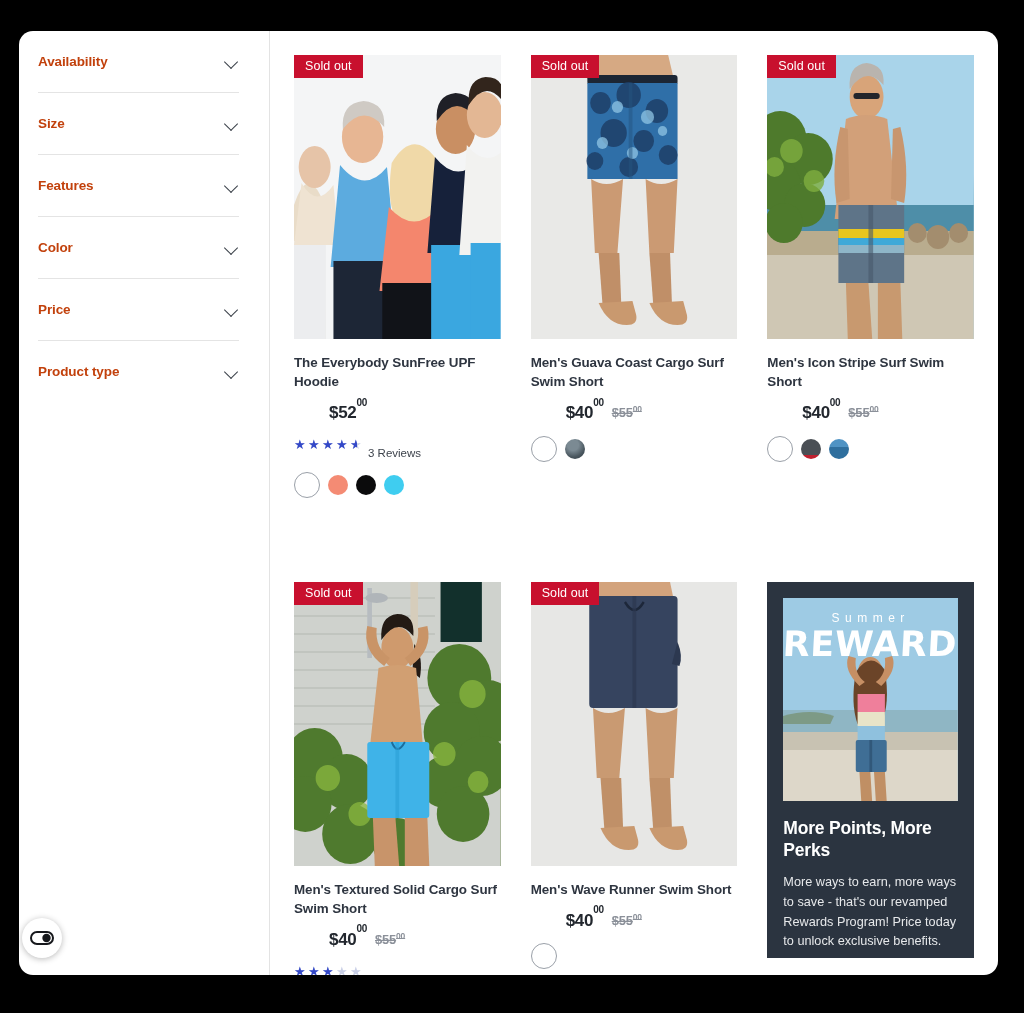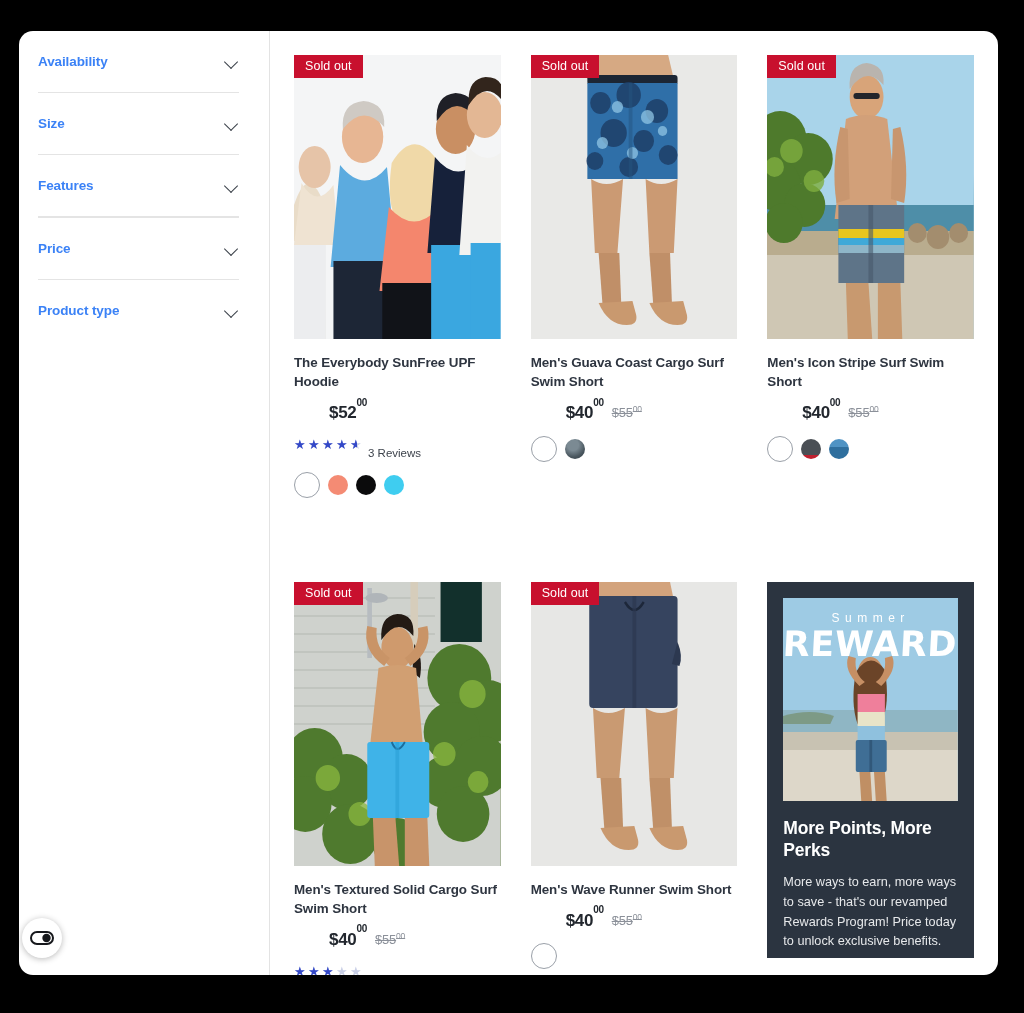--- a/index.html
+++ b/index.html
@@ -30,21 +30,21 @@
   .filter-row {
     height: 61px;
     display: flex;
     align-items: center;
     justify-content: space-between;
     cursor: pointer;
   }
   .filter-label {
     font-size: 13.5px;
     font-weight: bold;
-    color: #3b82f6;
+    color: #c2410c;
     letter-spacing: -0.1px;
     text-align: center;
   }
   .chev {
     width: 15px; height: 9px;
     position: relative;
   }
   .chev::before {
     content: "";
     position: absolute;
@@ -107,21 +107,21 @@
   }
   .price {
     font-size: 17px;
     font-weight: bold;
     color: #22272e;
     letter-spacing: -0.3px;
   }
   .price sup { font-size: 10px; top: -0.55em; position: relative; }
   .price-old {
     font-size: 13px;
-    font-weight: normal;
+    font-weight: bold;
     color: #8b9099;
     text-decoration: line-through;
     letter-spacing: -0.2px;
   }
   .price-old sup { font-size: 8.5px; }
   .rating-row {
     margin-top: 8px;
     display: flex;
     align-items: center;
     gap: 5px;
@@ -266,20 +266,24 @@
         <span class="chev"></span>
       </div>
       <div class="filter-sep"></div>
 
       <div class="filter-row">
         <span class="filter-label">Features</span>
         <span class="chev"></span>
       </div>
       <div class="filter-sep"></div>
 
+      <div class="filter-row">
+        <span class="filter-label">Color</span>
+        <span class="chev"></span>
+      </div>
       <div class="filter-sep"></div>
 
       <div class="filter-row">
         <span class="filter-label">Price</span>
         <span class="chev"></span>
       </div>
       <div class="filter-sep"></div>
 
       <div class="filter-row">
         <span class="filter-label">Product type</span>

